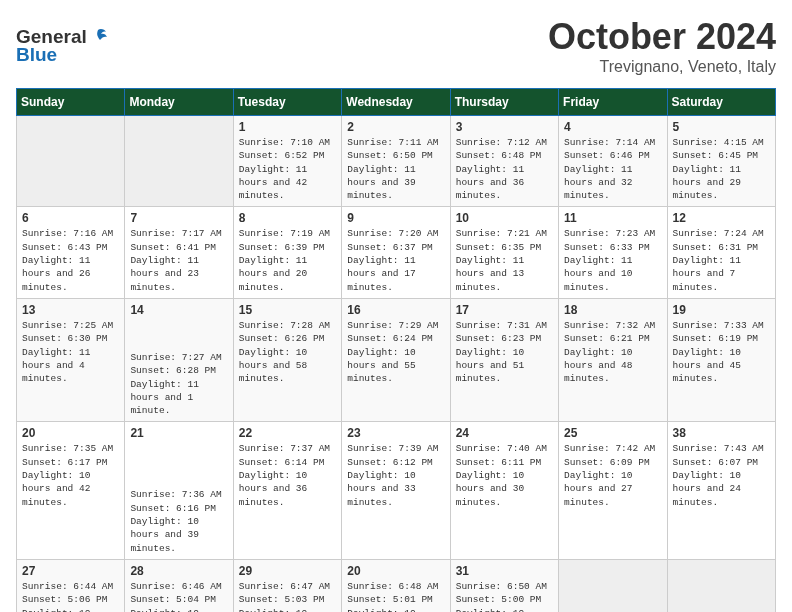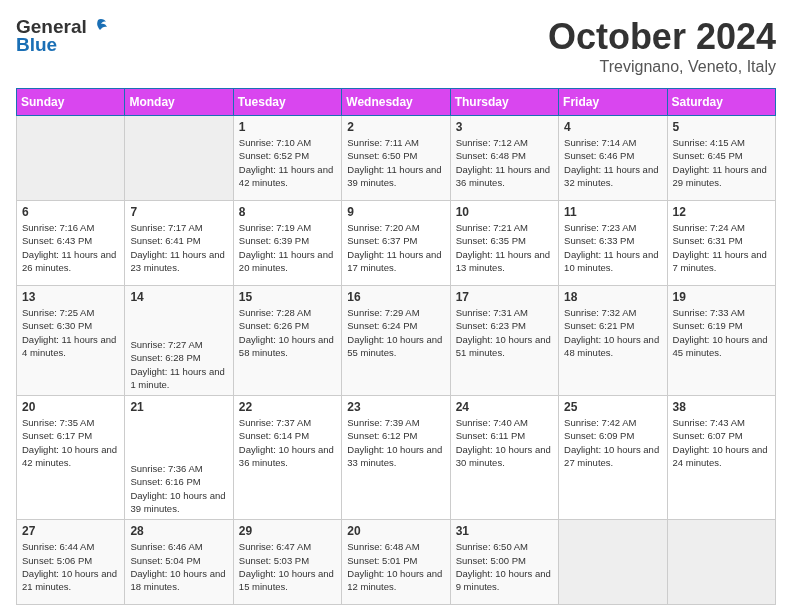--- a/index.html
+++ b/index.html
@@ -6,21 +6,21 @@
     body {
       font-family: Arial, sans-serif;
       background: #fff;
       width: 792px;
       min-height: 612px;
       padding: 16px;
     }
     .header {
       display: flex;
       justify-content: space-between;
-      align-items: flex-start;
+      align-items: center;
       margin-bottom: 12px;
     }
     .logo {
       display: flex;
       flex-direction: column;
       align-items: flex-start;
     }
     .title-block {
       text-align: right;
     }
@@ -32,21 +32,21 @@
     .location {
       font-size: 16px;
       color: #555;
     }
     table {
       width: 100%;
       border-collapse: collapse;
       table-layout: fixed;
     }
     thead tr th {
-      background: #d946ef;
+      background: #14532d;
       color: #fff;
       font-size: 12px;
       padding: 6px 4px;
       text-align: left;
       border: 1px solid #1a6fb5;
     }
     tbody tr td {
       border: 1px solid #ccc;
       vertical-align: top;
       padding: 4px 5px;
@@ -64,20 +64,21 @@
       font-size: 12px;
       font-weight: bold;
       color: #333;
       display: block;
       margin-bottom: 2px;
     }
     .day-info {
       font-size: 9.5px;
       color: #333;
       line-height: 1.4;
+      font-family: Liberation Mono, monospace;
     }
     .empty-cell {
       background: #eee !important;
     }
   </style>
 </head>
 <body>
 
 <div class="header">
   <div class="logo">

